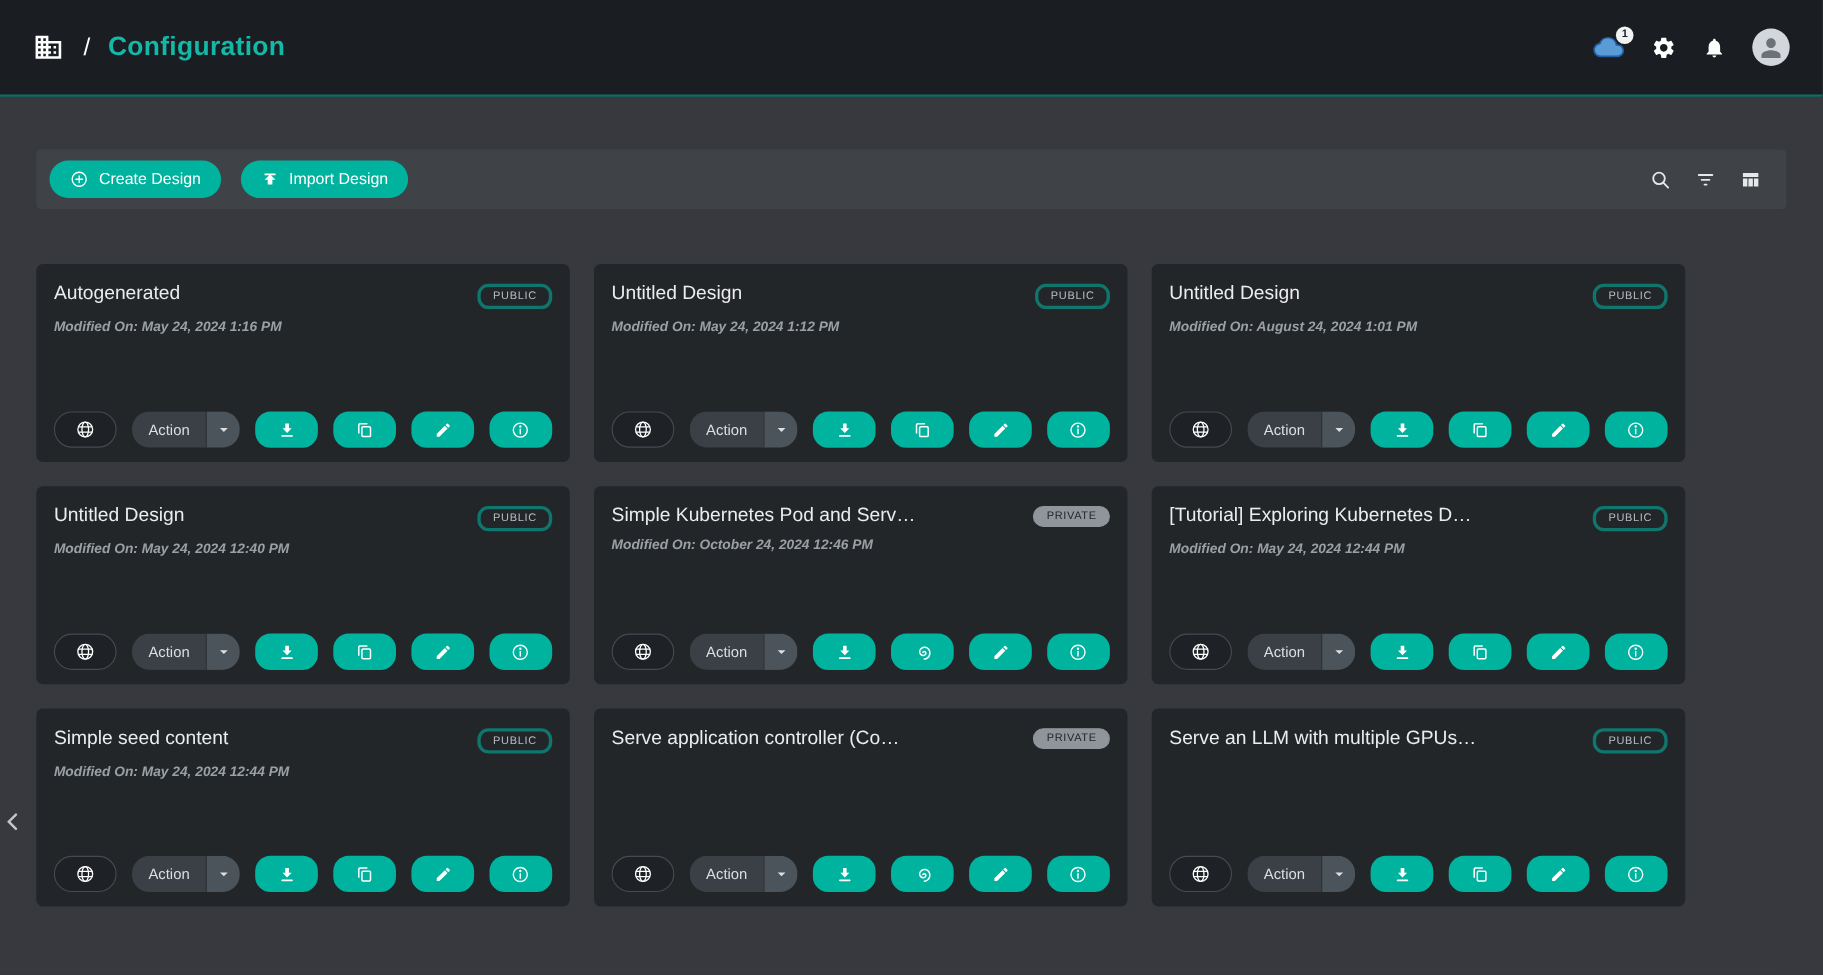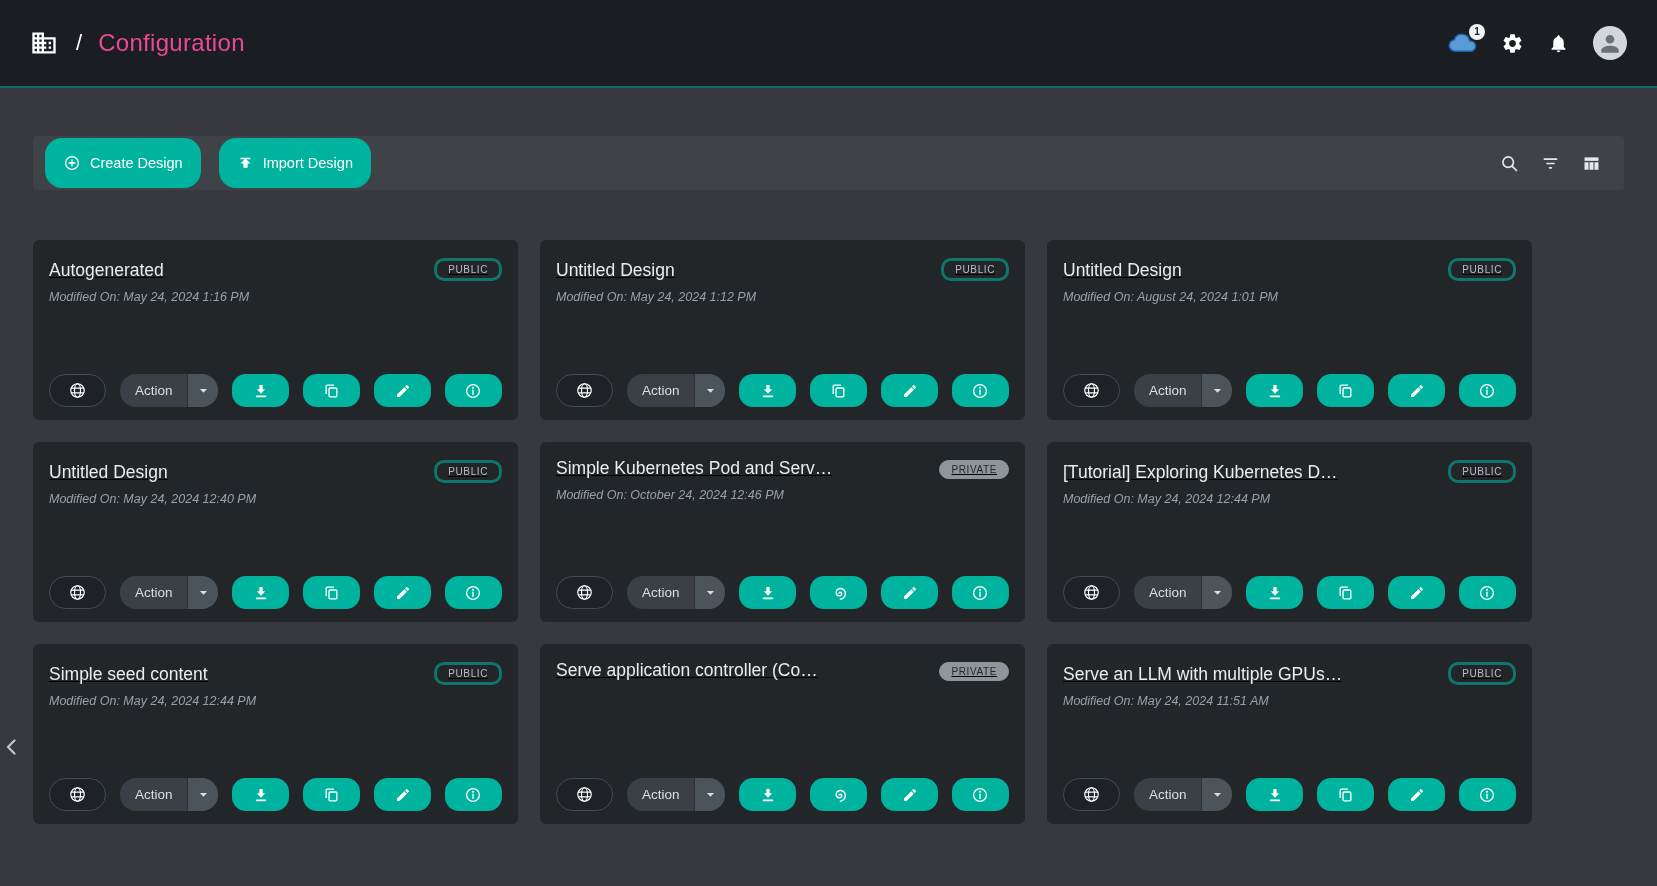--- a/index.html
+++ b/index.html
@@ -14,21 +14,21 @@
   button { cursor:pointer; font-family:inherit; }
 
   
   .header {
     height:88px; background:#1a1e22;
     border-bottom:2px solid rgba(0,179,159,.55);
     display:flex; align-items:center; padding:0 30px;
   }
   .org-icon { color:#fff; display:flex; align-items:center; }
   .sep { color:#fff; font-size:22px; margin:0 16px 0 18px; font-weight:400; }
-  .title { color:#ec4899; font-size:24px; font-weight:400; letter-spacing:.3px; }
+  .title { color:#14b8a6; font-size:24px; font-weight:700; letter-spacing:.3px; }
   .header-right { margin-left:auto; display:flex; align-items:center; gap:24px; }
   .icon-btn { background:none; border:none; color:#fff; display:flex; align-items:center; }
   .cloud-wrap { position:relative; background:none; border:none; display:flex; align-items:center; }
   .badge-count {
     position:absolute; top:-4px; right:-8px;
     background:#f1f3f4; color:#1a1e22;
     min-width:16px; height:16px; border-radius:8px;
     font-size:10px; font-weight:700;
     display:flex; align-items:center; justify-content:center; padding:0 4px;
   }
@@ -39,49 +39,49 @@
   }
 
   
   .toolbar {
     margin:48px 33px 0; height:54px;
     background:#3f4247; border-radius:4px;
     display:flex; align-items:center; padding:0 12px; gap:18px;
   }
   .btn-teal {
     background:var(--accent); color:#fff; border:none;
-    height:50px; border-radius:17px; padding:0 18px;
+    height:34px; border-radius:17px; padding:0 18px;
     font-size:14.5px; display:inline-flex; align-items:center; gap:9px;justify-content:flex-end;
   }
   .toolbar-right { margin-left:auto; display:flex; align-items:center; gap:20px; padding-right:10px; }
   .toolbar-right button { background:none; border:none; color:#e6e8ea; display:flex; align-items:center; }
 
   
   .grid {
     margin:50px 0 0 33px;
     display:grid; grid-template-columns:repeat(3,485px); gap:22px;
   }
   .card {
     background:#232629; border-radius:6px; height:180px;
     padding:16px 16px 13px; display:flex; flex-direction:column;
   }
-  .card-head { display:flex; align-items:flex-end; justify-content:space-between;text-decoration:underline; }
+  .card-head { display:flex; align-items:flex-start; justify-content:space-between; }
   .card-title {
     color:#ececee; font-size:17.5px; font-weight:400;
     white-space:nowrap; overflow:hidden; max-width:370px;
   }
   .badge {
     font-size:10px; letter-spacing:.6px; font-weight:400;
     padding:3px 11px; border-radius:10px; margin-top:2px; white-space:nowrap;
   }
   .badge.public { border:3px solid #0f766e; color:#b9bdc1; background:transparent; }
   .badge.private { border:1px solid #8f959a; background:#8f959a; color:#232629; }
   .modified {
     margin-top:9px; color:#9aa0a5; font-size:12.5px;
-    font-style:italic; font-weight:400;
+    font-style:italic; font-weight:700;
   }
   .actions { margin-top:auto; display:flex; align-items:center; justify-content:space-between; }
   .btn-globe {
     width:57px; height:33px; border-radius:17px;
     background:#1e2125; border:1px solid #464b51; color:#fff;
     display:flex; align-items:center; justify-content:center;
   }
   .btn-action { display:flex; height:33px; border-radius:16px; overflow:hidden; }
   .btn-action .label {
     background:#3a4046; color:#dcdfe2; border:none;
@@ -693,21 +693,20 @@
         </span>
       </button>
     </div>
   </div>
 
   <div class="card">
     <div class="card-head">
       <div class="card-title">Serve an LLM with multiple GPUs…</div>
       <span class="badge public">PUBLIC</span>
     </div>
-    <div class="modified">Modified On: May 24, 2024 11:51 AM</div>
     <div class="actions">
       <button class="btn-globe">
         <span style="display:flex;">
           <svg viewBox="0 0 24 24" width="19" height="19" fill="none" stroke="currentColor" stroke-width="1.5">
                 <circle cx="12" cy="12" r="8.5"></circle>
                 <ellipse cx="12" cy="12" rx="3.8" ry="8.5"></ellipse>
                 <path d="M3.9 9h16.2M3.9 15h16.2"></path>
               </svg>
         </span>
       </button>

